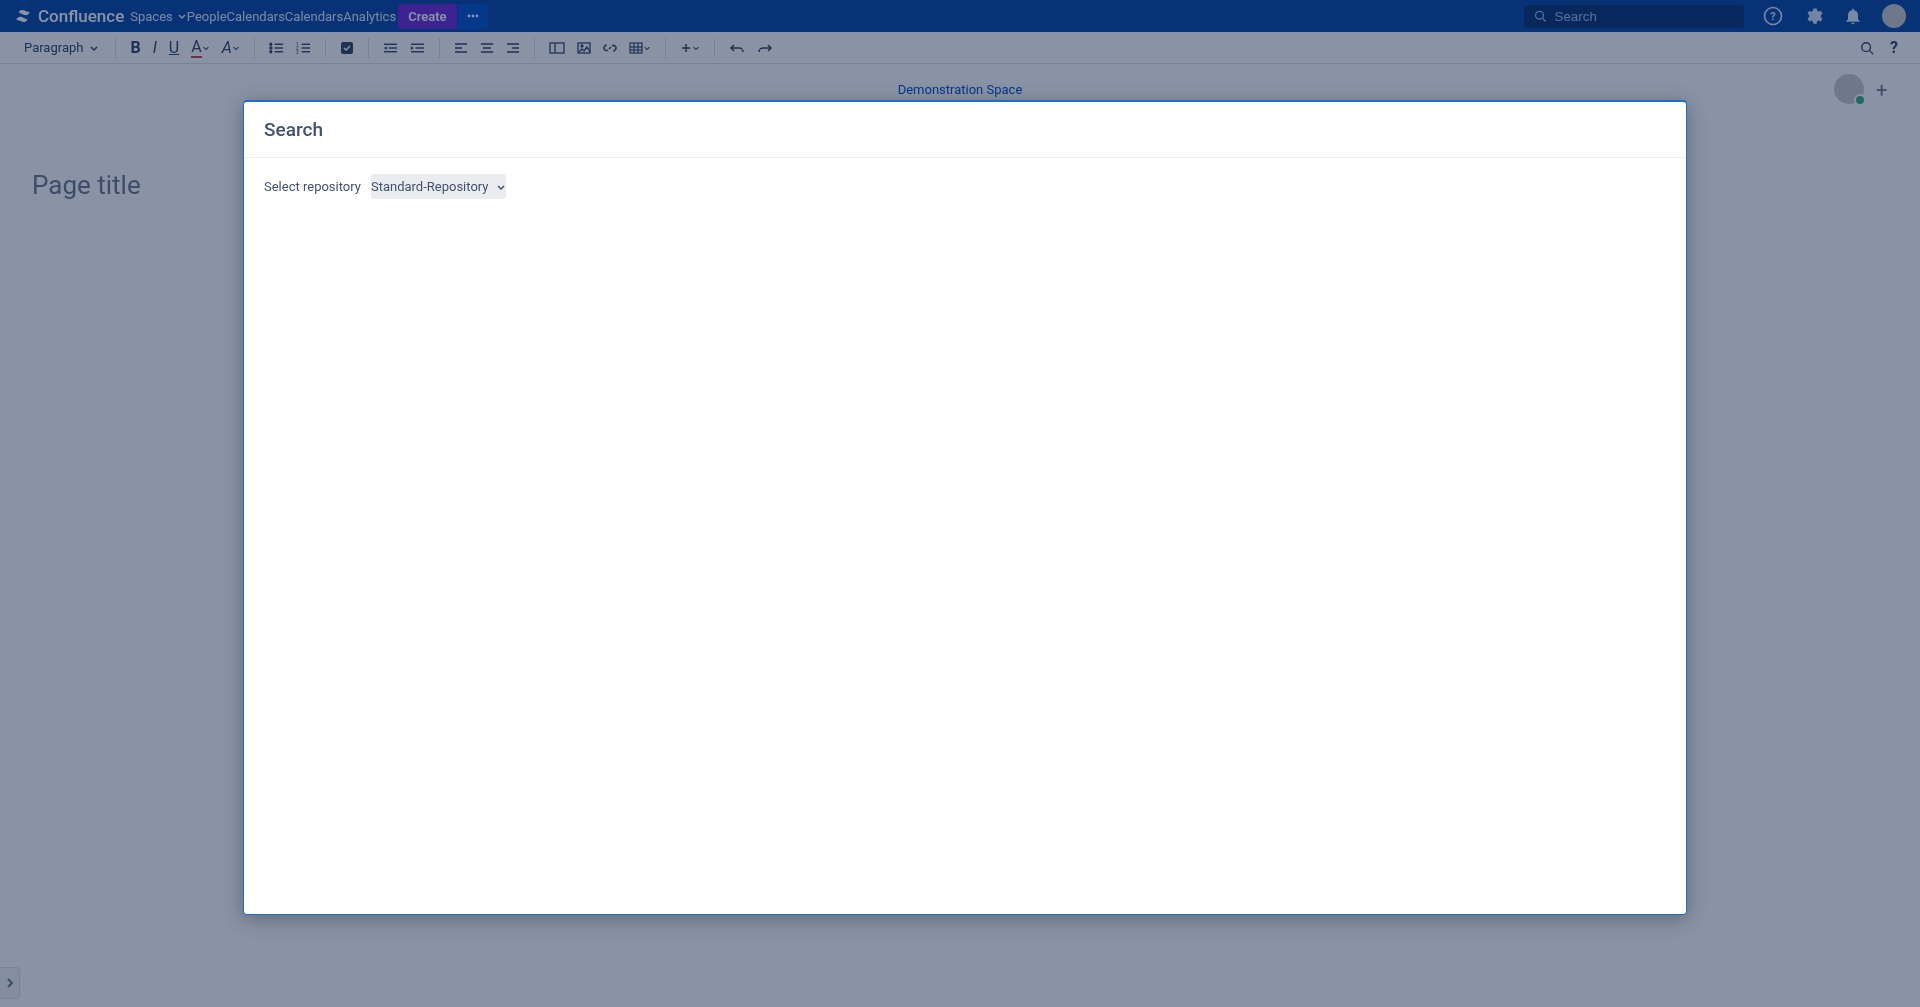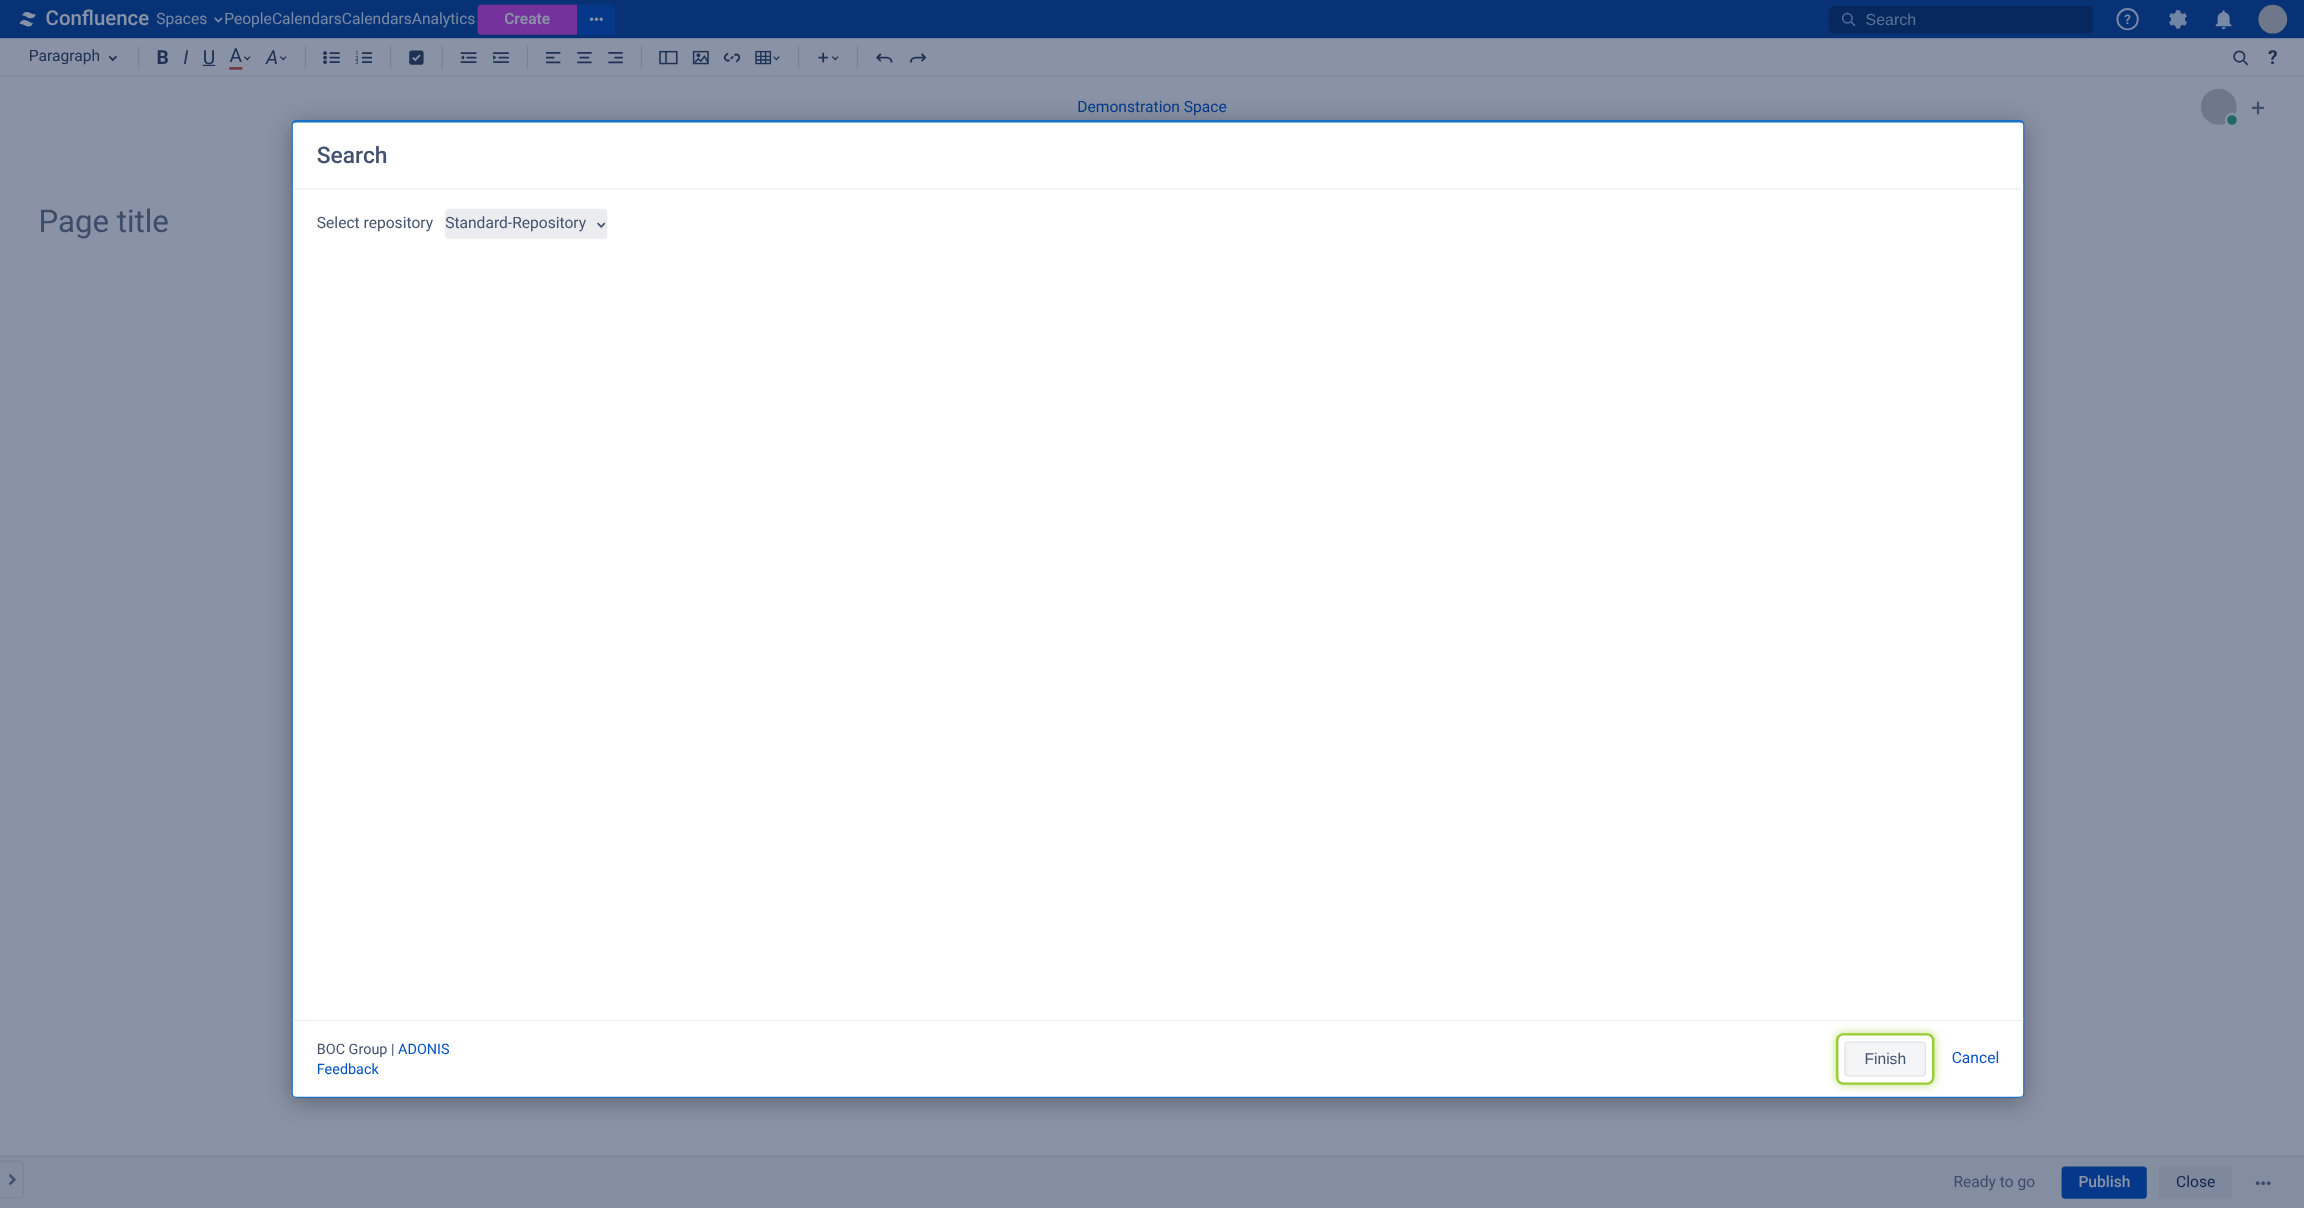--- a/index.html
+++ b/index.html
@@ -7,21 +7,21 @@
 
 .overlay { position: fixed; inset: 0; background: rgba(9,30,66,0.48); z-index: 100; }
 
 .app { width: 1920px; height: 1007px; display: flex; flex-direction: column; }
 
 .topbar { background: #0747a6; height: 32px; display: flex; align-items: center; padding: 0 14px; color: #deebff; font-size: 13px; }
 .logo-icon { width: 18px; height: 18px; margin-right: 6px; }
 .logo-text { color: #fff; font-size: 17px; font-weight: 500; margin-right: 6px; }
 .nav { display: flex; align-items: center; }
 .nav-item { display: flex; align-items: center; gap: 4px; cursor: pointer; }
-.create-btn { background: #d946ef; border-radius: 3px 0 0 3px; padding: 5px 22px; color: #fff; font-weight: 600; margin-left: 2px; cursor: pointer; }
+.create-btn { background: #6d28d9; border-radius: 3px 0 0 3px; padding: 5px 10px; color: #fff; font-weight: 600; margin-left: 2px; cursor: pointer; }
 .create-more { background: #0052cc; border-radius: 0 3px 3px 0; padding: 5px 8px; cursor: pointer; margin-left: 1px; }
 .spacer { flex: 1; }
 .search-box { background: rgba(9,30,66,0.48); border-radius: 4px; width: 220px; padding: 4px 10px; display: flex; align-items: center; gap: 8px; color: #deebff; }
 .search-box input { background: transparent; border: none; color: #deebff; outline: none; width: 100%; }
 .search-box input::placeholder { color: #a5c0e8; }
 .top-icons { display: flex; align-items: center; gap: 18px; margin-left: 18px; }
 .top-icon { width: 22px; height: 22px; color: #deebff; cursor: pointer; display: flex; align-items: center; justify-content: center; }
 .avatar-top { width: 24px; height: 24px; border-radius: 50%; background: #ccc; }
 
 .toolbar { background: #fff; border-bottom: 1px solid #dfe1e6; height: 32px; display: flex; align-items: center; padding: 4px 16px; gap: 4px; }
@@ -311,32 +311,20 @@
       <span class="sep">/</span>
     </div>
     <div class="page-title-row">
       <div class="page-title">Page title</div>
     </div>
     <div class="avatar-side"></div>
     <div class="avatar-badge"></div>
     <div class="add-btn">+</div>
   </div>
 
-  <div class="bottom-bar">
-    <span class="status-text">Ready to go</span>
-    <div class="bb-btn bb-primary">Publish</div>
-    <div class="bb-btn bb-default">Close</div>
-    <div class="bb-more">
-        <svg width="16" height="16" viewBox="0 0 14 14" fill="#6b778c">
-          <circle cx="3" cy="7" r="1.4"></circle>
-          <circle cx="7" cy="7" r="1.4"></circle>
-          <circle cx="11" cy="7" r="1.4"></circle>
-        </svg>
-      </div>
-  </div>
 
 </div>
 
 <div class="expand-tab">
   <svg width="10" height="14" viewBox="0 0 10 14" fill="none" stroke="#6b778c" stroke-width="2">
       <path d="M3 3l4 4-4 4"></path>
     </svg>
 </div>
 
 <div class="overlay"></div>
@@ -347,25 +335,13 @@
     <div class="repo-row">
       <span>Select repository</span>
       <div class="repo-select">
         <span>Standard-Repository</span>
         <svg width="10" height="10" viewBox="0 0 10 10">
             <path d="M2 4l3 3 3-3" stroke="#42526e" stroke-width="1.5" fill="none"></path>
           </svg>
       </div>
     </div>
   </div>
-  <div class="dialog-footer">
-    <div class="footer-left">
-      <span>BOC Group</span><span> | </span><a href="#">ADONIS</a><br>
-      <a href="#">Feedback</a>
-    </div>
-    <div class="footer-right">
-      <div class="finish-wrap">
-        <button class="finish-btn">Finish</button>
-      </div>
-      <span class="cancel-link">Cancel</span>
-    </div>
-  </div>
 </div>
 
 </body></html>

